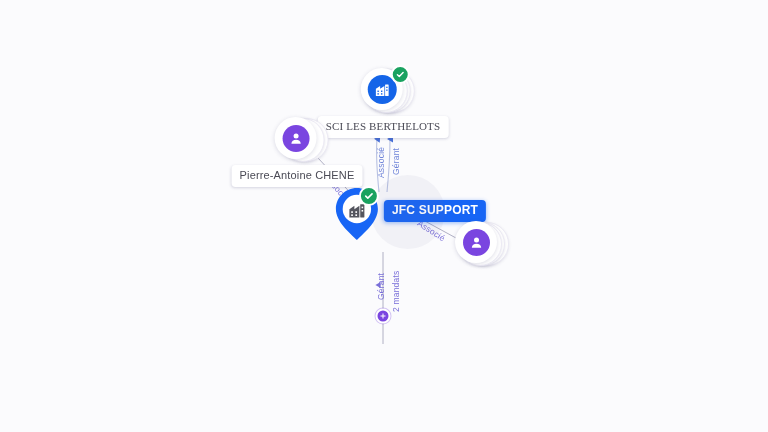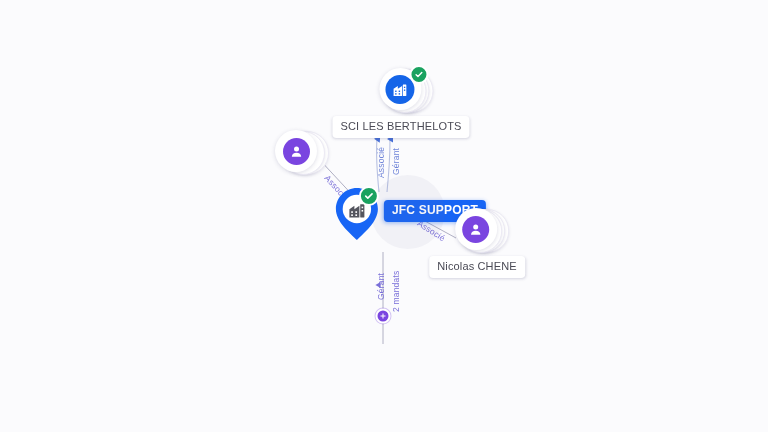--- a/index.html
+++ b/index.html
@@ -265,21 +265,21 @@
 
   <div class="edge-label" style="left:330px; top:173px; transform: rotate(48deg);">Associé</div>
 
   <div class="edge-label" style="left:421px; top:218px; transform: rotate(33deg);">Associé</div>
 
   <div class="edge-label" style="left:376px; top:300px; transform: rotate(-90deg);">Gérant</div>
   <div class="edge-label" style="left:391px; top:312px; transform: rotate(-90deg);">2 mandats</div>
 
   <div class="edge-dot" style="left:383px; top:316px;"></div>
 
-  <div class="node" style="left:401px; top:103px;">
+  <div class="node" style="left:383px; top:103px;font-family:Liberation Serif, serif;">
     <div class="avatar-wrap">
       <div class="stack-card stack-1"></div>
       <div class="stack-card stack-2"></div>
       <div class="stack-card stack-3"></div>
       <div class="company-ring">
         <div class="company-disc">
           <svg width="17" height="17" viewBox="0 0 24 24" fill="none">
             <path d="M3 21V11l6-4v4l6-4v14H3z" fill="#ffffff"></path>
             <rect x="16" y="5" width="5" height="16" rx="0.5" fill="#ffffff"></rect>
             <rect x="5.2" y="13.5" width="2" height="2" fill="#1565e8"></rect>
@@ -306,20 +306,21 @@
       <div class="stack-card stack-2"></div>
       <div class="avatar-ring">
         <div class="avatar-disc">
           <svg width="15" height="15" viewBox="0 0 24 24" fill="none">
             <circle cx="12" cy="8" r="4" fill="#ffffff"></circle>
             <path d="M4.5 20.5c0-4.1 3.4-6.5 7.5-6.5s7.5 2.4 7.5 6.5z" fill="#ffffff"></path>
           </svg>
         </div>
       </div>
     </div>
+    <div class="node-label">Pierre-Antoine CHENE</div>
   </div>
 
   <div class="pin-node" style="left:384px; top:214px;">
     <div class="pin-halo"></div>
     <div class="pin-wrap">
       <svg width="54" height="60" viewBox="0 0 54 60" fill="none">
         <path d="M27 4 C15.4 4 6 13.4 6 25 C6 38 20 49 27 56 C34 49 48 38 48 25 C48 13.4 38.6 4 27 4 Z" fill="#1765f5"></path>
         <circle cx="27" cy="25" r="14.2" fill="#ffffff"></circle>
       </svg>
       <div class="pin-glyph">
@@ -350,17 +351,16 @@
       <div class="stack-card stack-3"></div>
       <div class="avatar-ring">
         <div class="avatar-disc">
           <svg width="15" height="15" viewBox="0 0 24 24" fill="none">
             <circle cx="12" cy="8" r="4" fill="#ffffff"></circle>
             <path d="M4.5 20.5c0-4.1 3.4-6.5 7.5-6.5s7.5 2.4 7.5 6.5z" fill="#ffffff"></path>
           </svg>
         </div>
       </div>
     </div>
-    <div class="node-label">Nicolas CHENE</div>
   </div>
 
 
 </div>
 
 </body></html>

